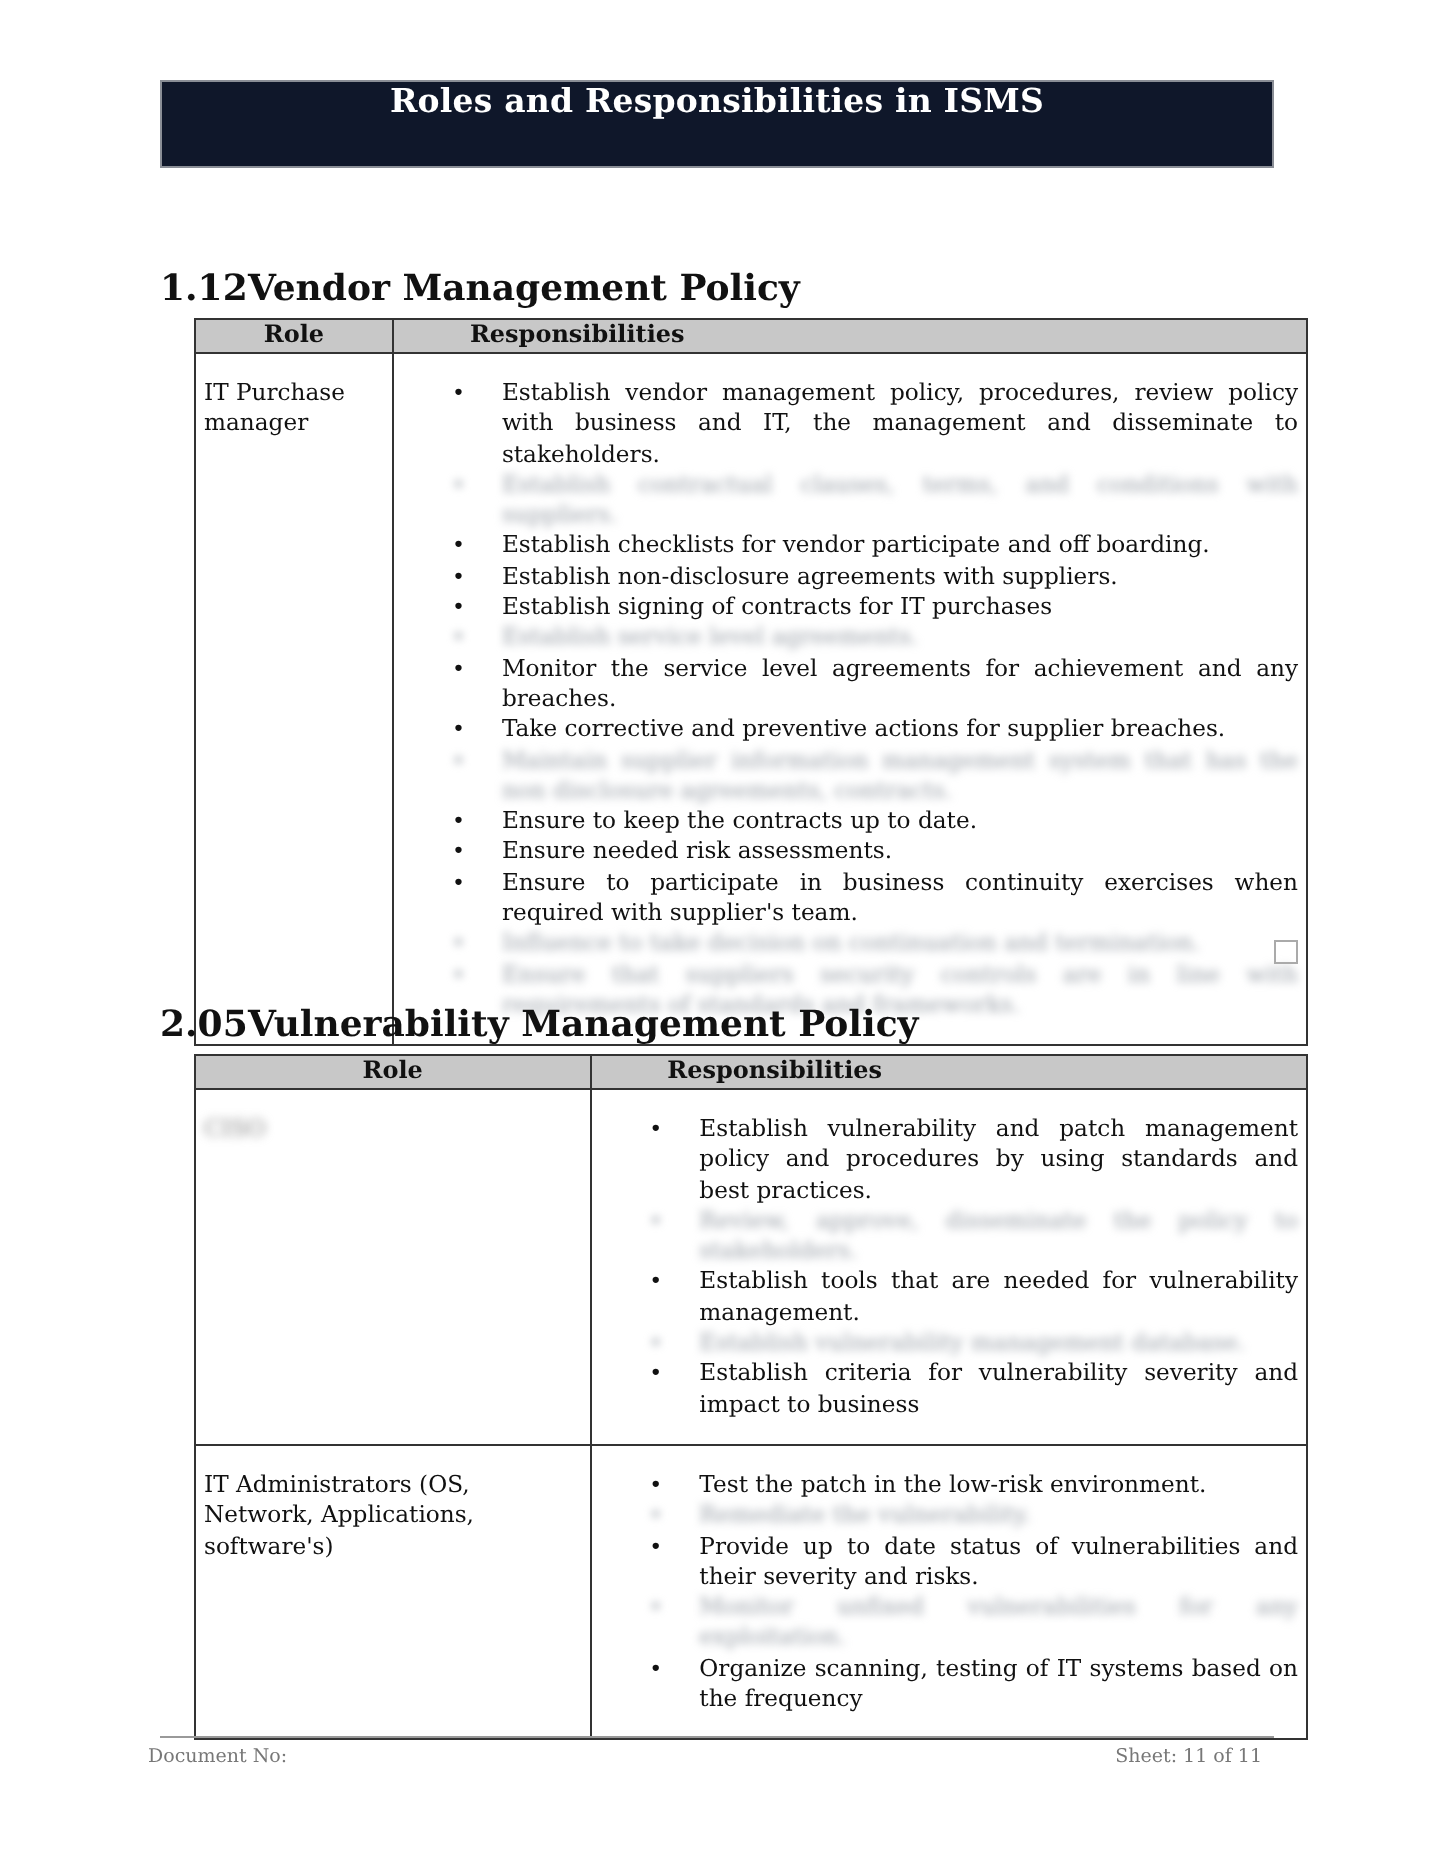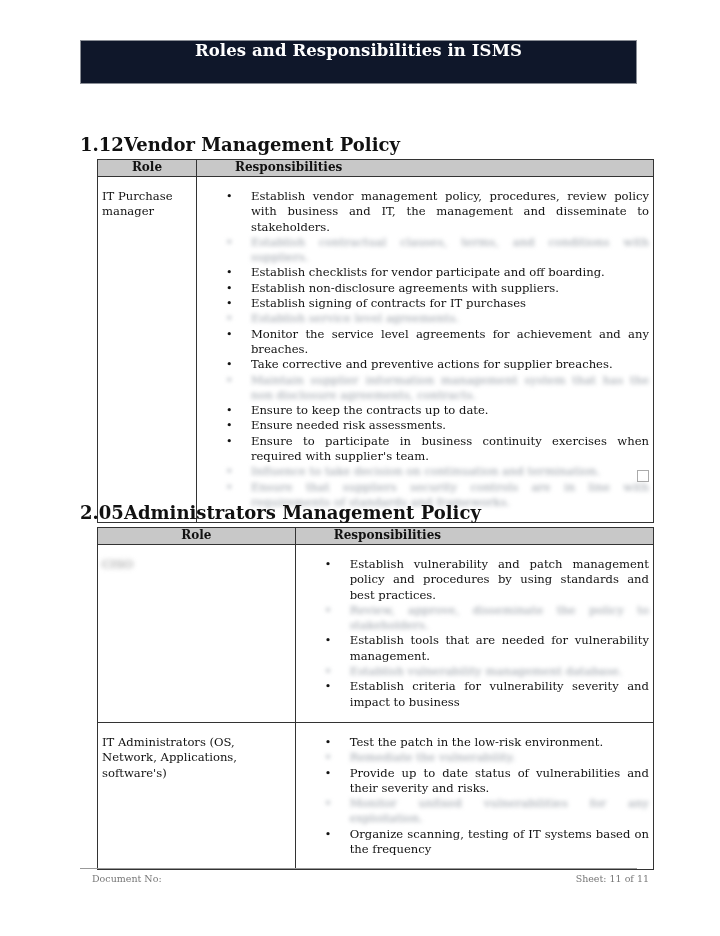--- a/index.html
+++ b/index.html
@@ -17,21 +17,21 @@
          padding:0 4px; height:16px; font-size:12px; }
   table.resp td { border:1px solid #333; vertical-align:top; padding:12px 4px; }
   table.resp ul { margin:0; padding:0; list-style:none; }
   table.resp li { position:relative; padding-left:50px; text-align:justify; }
   table.resp li::before { content:"•"; position:absolute; left:25px; top:0; font-size:11px; }
   .blur { color:#9aa0a8; filter:blur(2.2px); }
   .role-blur { display:inline-block; color:#888; filter:blur(2.5px); }
   .corner-box { position:absolute; left:637px; top:470px; width:12px; height:12px;
          border:1px solid #aaa; box-sizing:border-box; }
   .footer-rule { position:absolute; left:80px; top:868px; width:557px; height:1px; background:#999; }
-  .footer { position:absolute; left:92px; top:872px; width:557px; font-size:9.5px;
+  .footer { position:absolute; left:74px; top:872px; width:557px; font-size:9.5px;
          color:#777; line-height:13px; }
   .footer .row { display:flex; justify-content:space-between; }
 </style>
 </head>
 <body>
 
 <div class="title-banner">
   <span>Roles and Responsibilities in ISMS</span>
 </div>
 
@@ -71,21 +71,21 @@
           <li class="blur">Ensure that suppliers security controls are in line with requirements of standards and frameworks.</li>
         </ul>
       </td>
     </tr>
   </tbody>
 </table>
 
 <div class="corner-box"></div>
 
 <div class="section-heading" style="top:502px;">
-  <span class="num">2.05</span><span>Administrators Management Policy</span>
+  <span class="num">2.05</span><span>Vulnerability Management Policy</span>
 </div>
 
 <table class="resp" style="top:527px; width:557px;">
   <colgroup>
       <col style="width:198px">
       <col style="width:359px">
     </colgroup>
   <thead>
     <tr>
       <th>Role</th>

